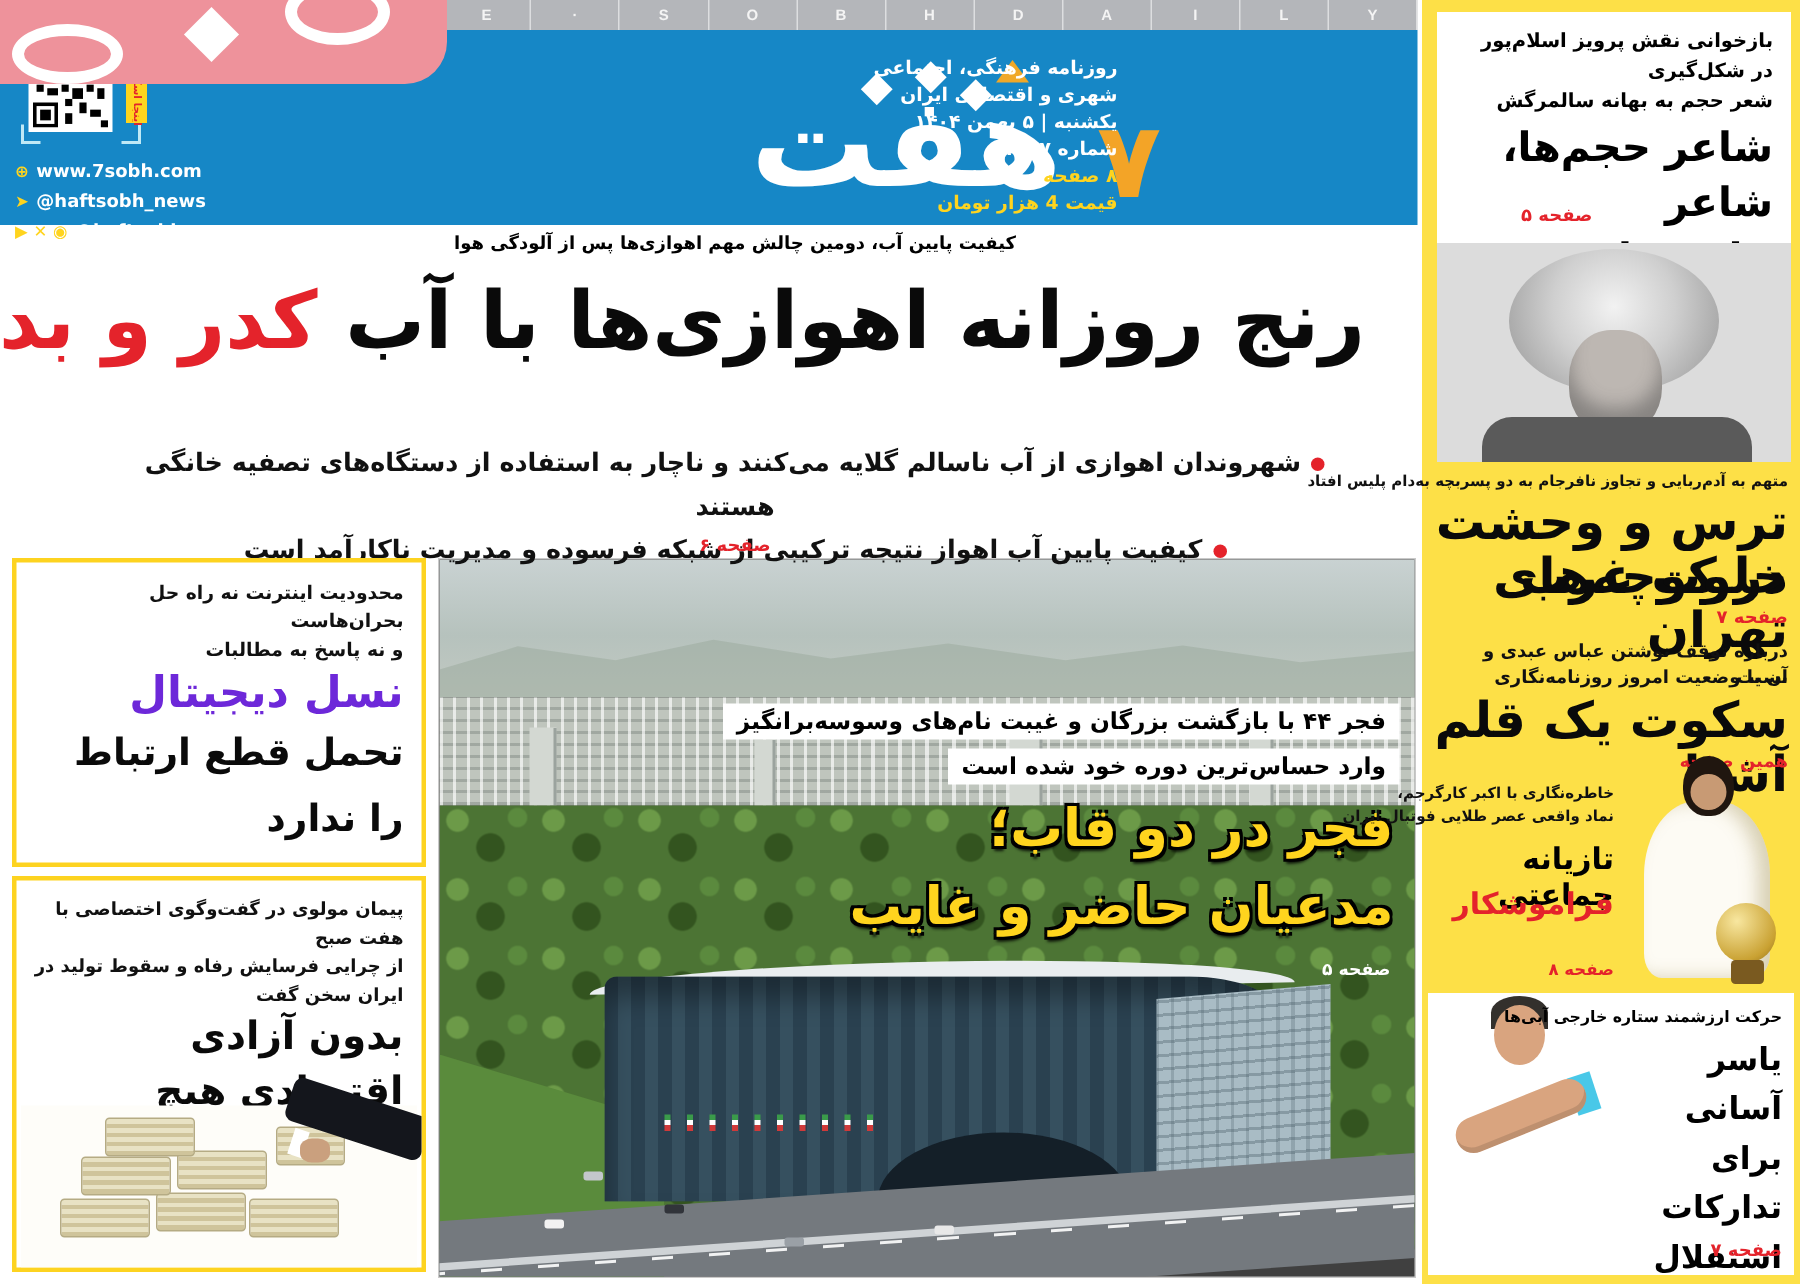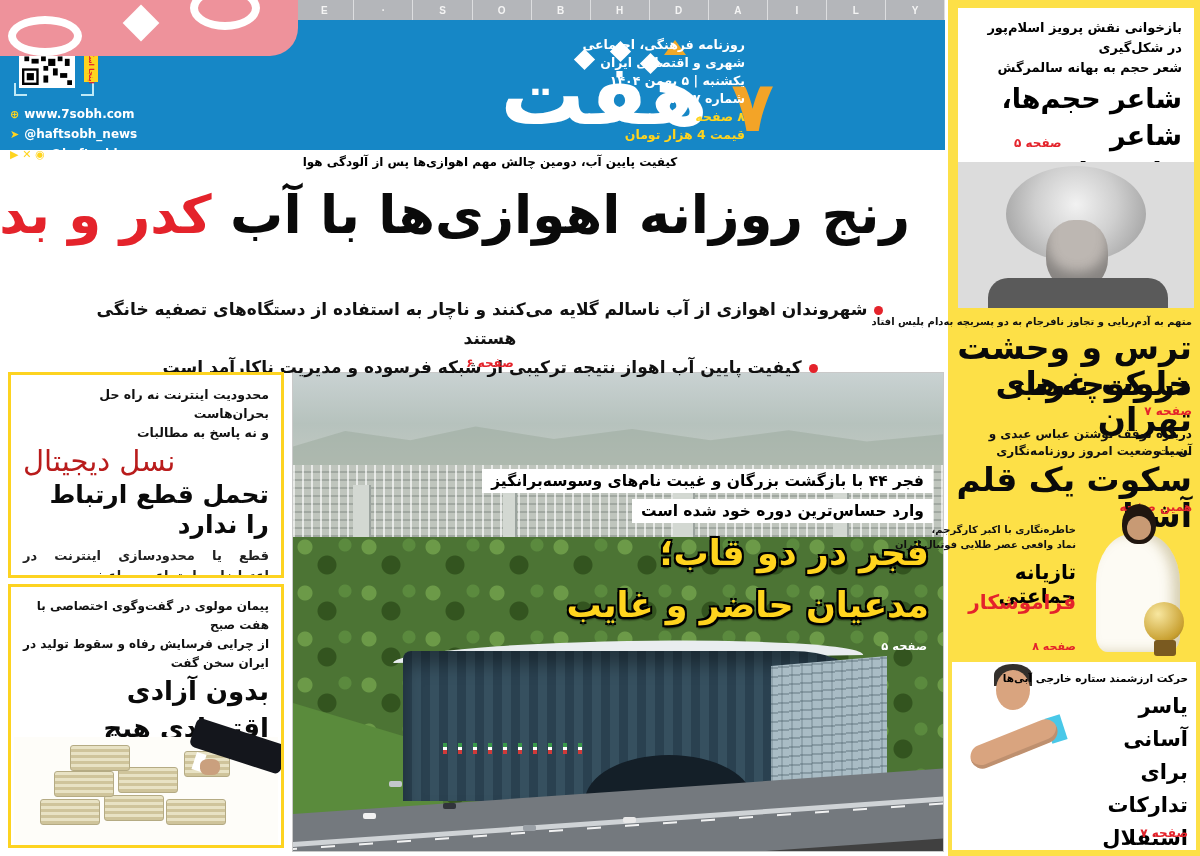--- a/index.html
+++ b/index.html
@@ -101,22 +101,22 @@
   .ph-kickbox { position:absolute; background:#fff; color:#000; direction:rtl; font-size:15.5px; font-weight:800;
     padding:3px 9px; white-space:nowrap; }
   .ph-yline { position:absolute; direction:rtl; font-size:35px; font-weight:900; color:#ffd41e; white-space:nowrap;
     text-shadow:2px 2px 0 #000, -2px 2px 0 #000, 2px -2px 0 #000, -2px -2px 0 #000, 0 3px 2px rgba(0,0,0,.8); }
   .ph-page { position:absolute; direction:rtl; color:#fff; font-size:11.5px; font-weight:bold; }
 
   
   .lbox { position:absolute; left:8px; width:276px; background:#fff; border:3px solid #fdd320; padding:10px 12px;
     direction:rtl; z-index:3; overflow:hidden; }
   .lbox .kick { font-size:12.5px; font-weight:bold; color:#111; line-height:19px; text-align:right; }
-  .lbox .hl1 { font-size:29px; font-weight:400; color:#b91c1c; line-height:38px; text-align:left; letter-spacing:-1px; }
-  .lbox .hl2 { font-size:25px; font-weight:900; color:#0a0a0a; line-height:30px; text-align:right; letter-spacing:-1px; }
+  .lbox .hl1 { font-size:29px; font-weight:700; color:#6d28d9; line-height:38px; text-align:right; letter-spacing:-1px; }
+  .lbox .hl2 { font-size:25px; font-weight:900; color:#0a0a0a; line-height:44px; text-align:right; letter-spacing:-1px; }
   .lbox .body { margin-top:6px; font-size:13px; font-weight:600; color:#222; line-height:20px; text-align:justify; }
   .money { position:absolute; left:3px; right:3px; bottom:0; height:108px; background:#fefdf9; }
   .stack { position:absolute; width:60px; height:26px; border:1px solid #b5ab84; border-radius:3px;
     background:repeating-linear-gradient(0deg,#cfc49b 0 3px,#e8e2c4 3px 6px),
       linear-gradient(90deg, transparent 40%, rgba(255,255,255,.85) 40%, rgba(255,255,255,.85) 60%, transparent 60%);
     background-blend-mode:multiply; }
   .arm { position:absolute; right:-8px; top:-6px; width:95px; height:30px; background:#14161c; transform:rotate(18deg); border-radius:6px; }
   .cuff { position:absolute; right:74px; top:16px; width:10px; height:18px; background:#fff; transform:rotate(18deg); }
   .hand { position:absolute; right:58px; top:22px; width:20px; height:16px; background:#caa07e; border-radius:40%; }
 

